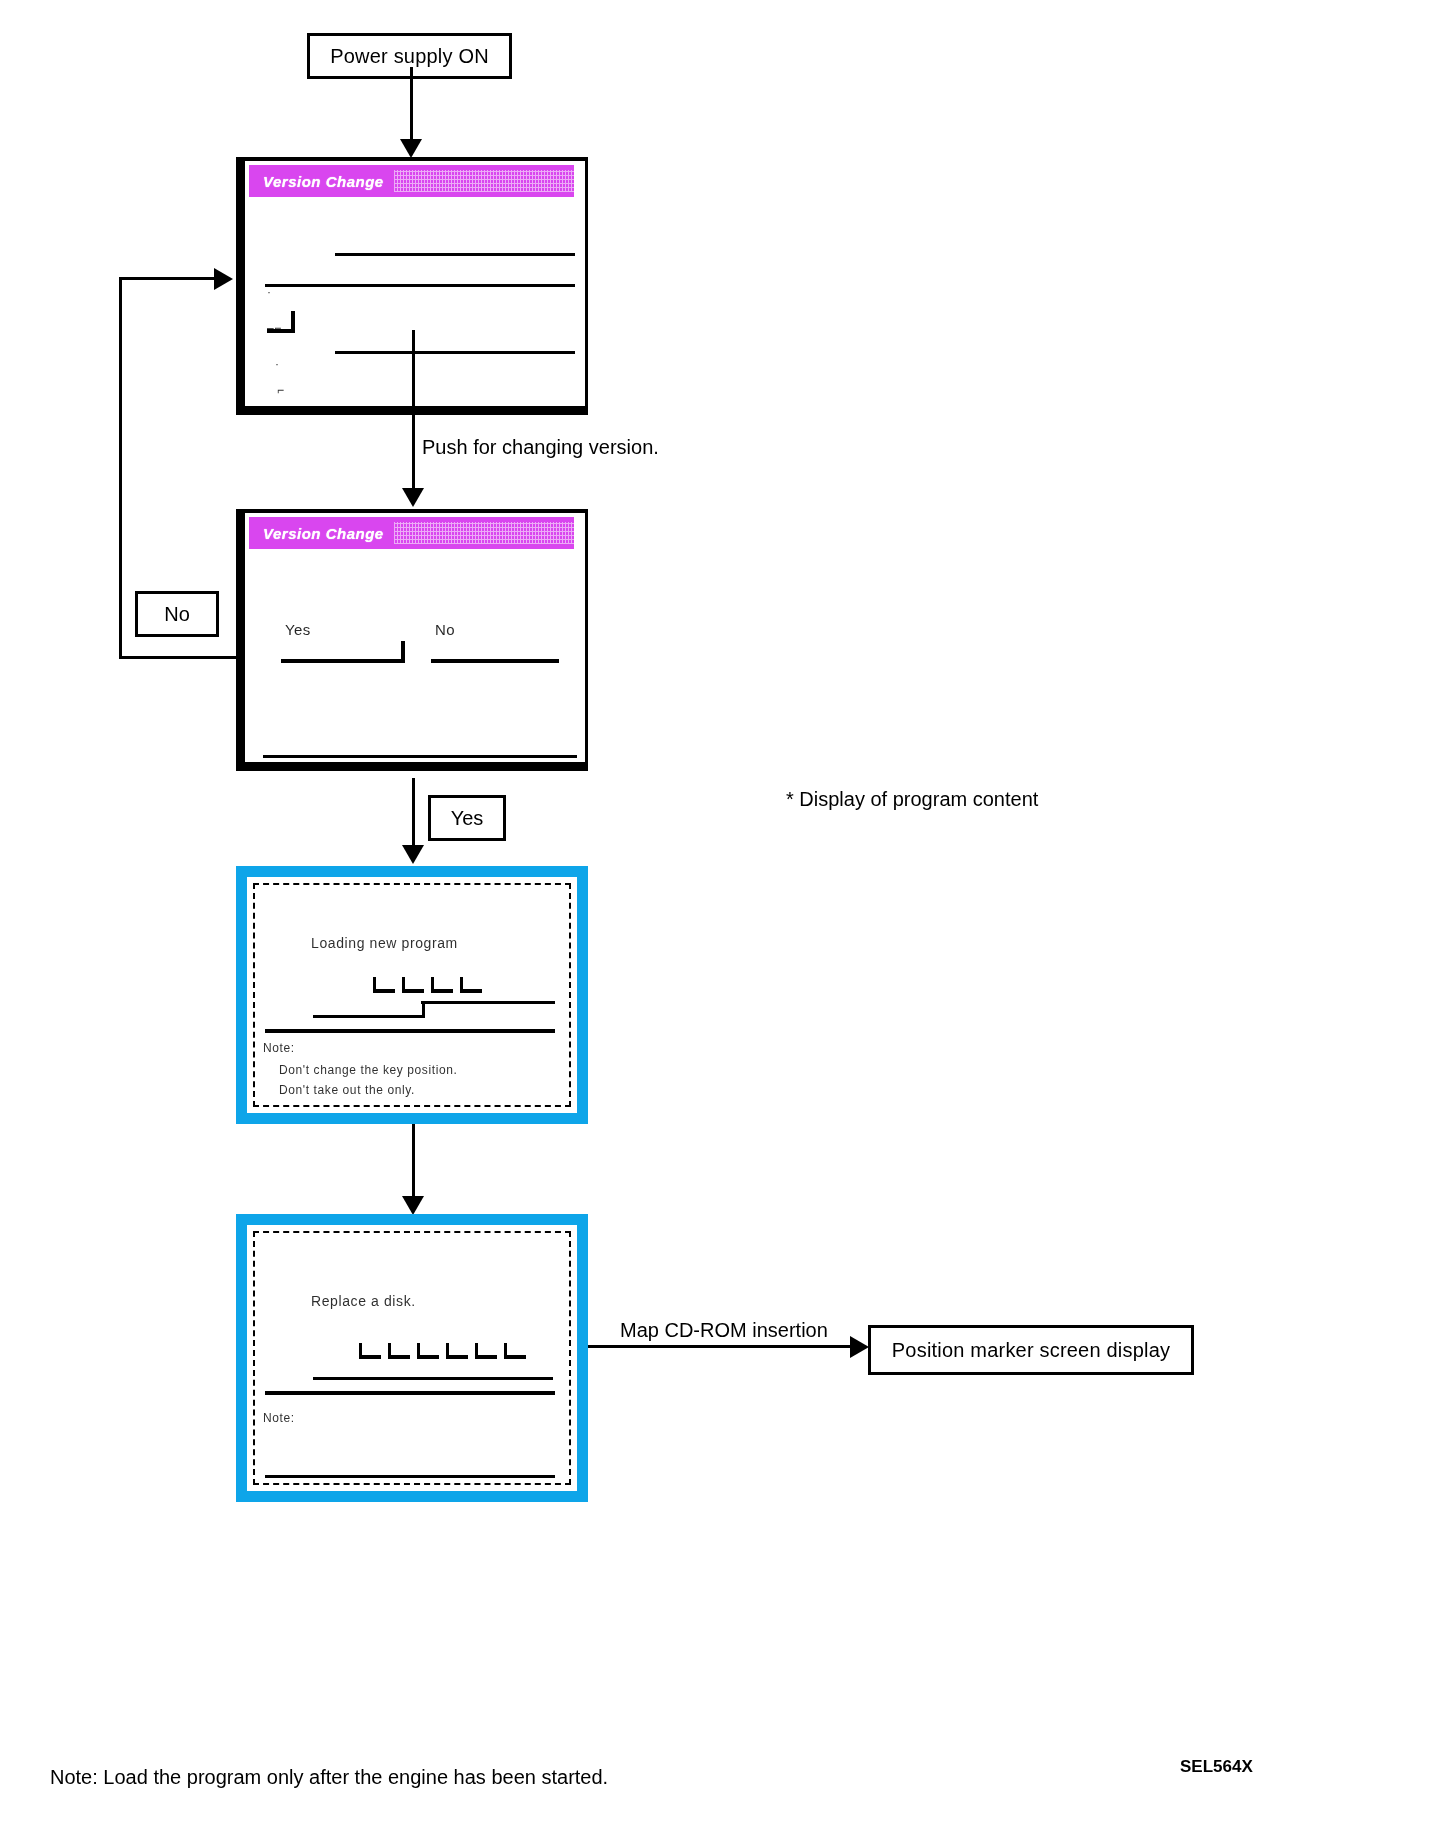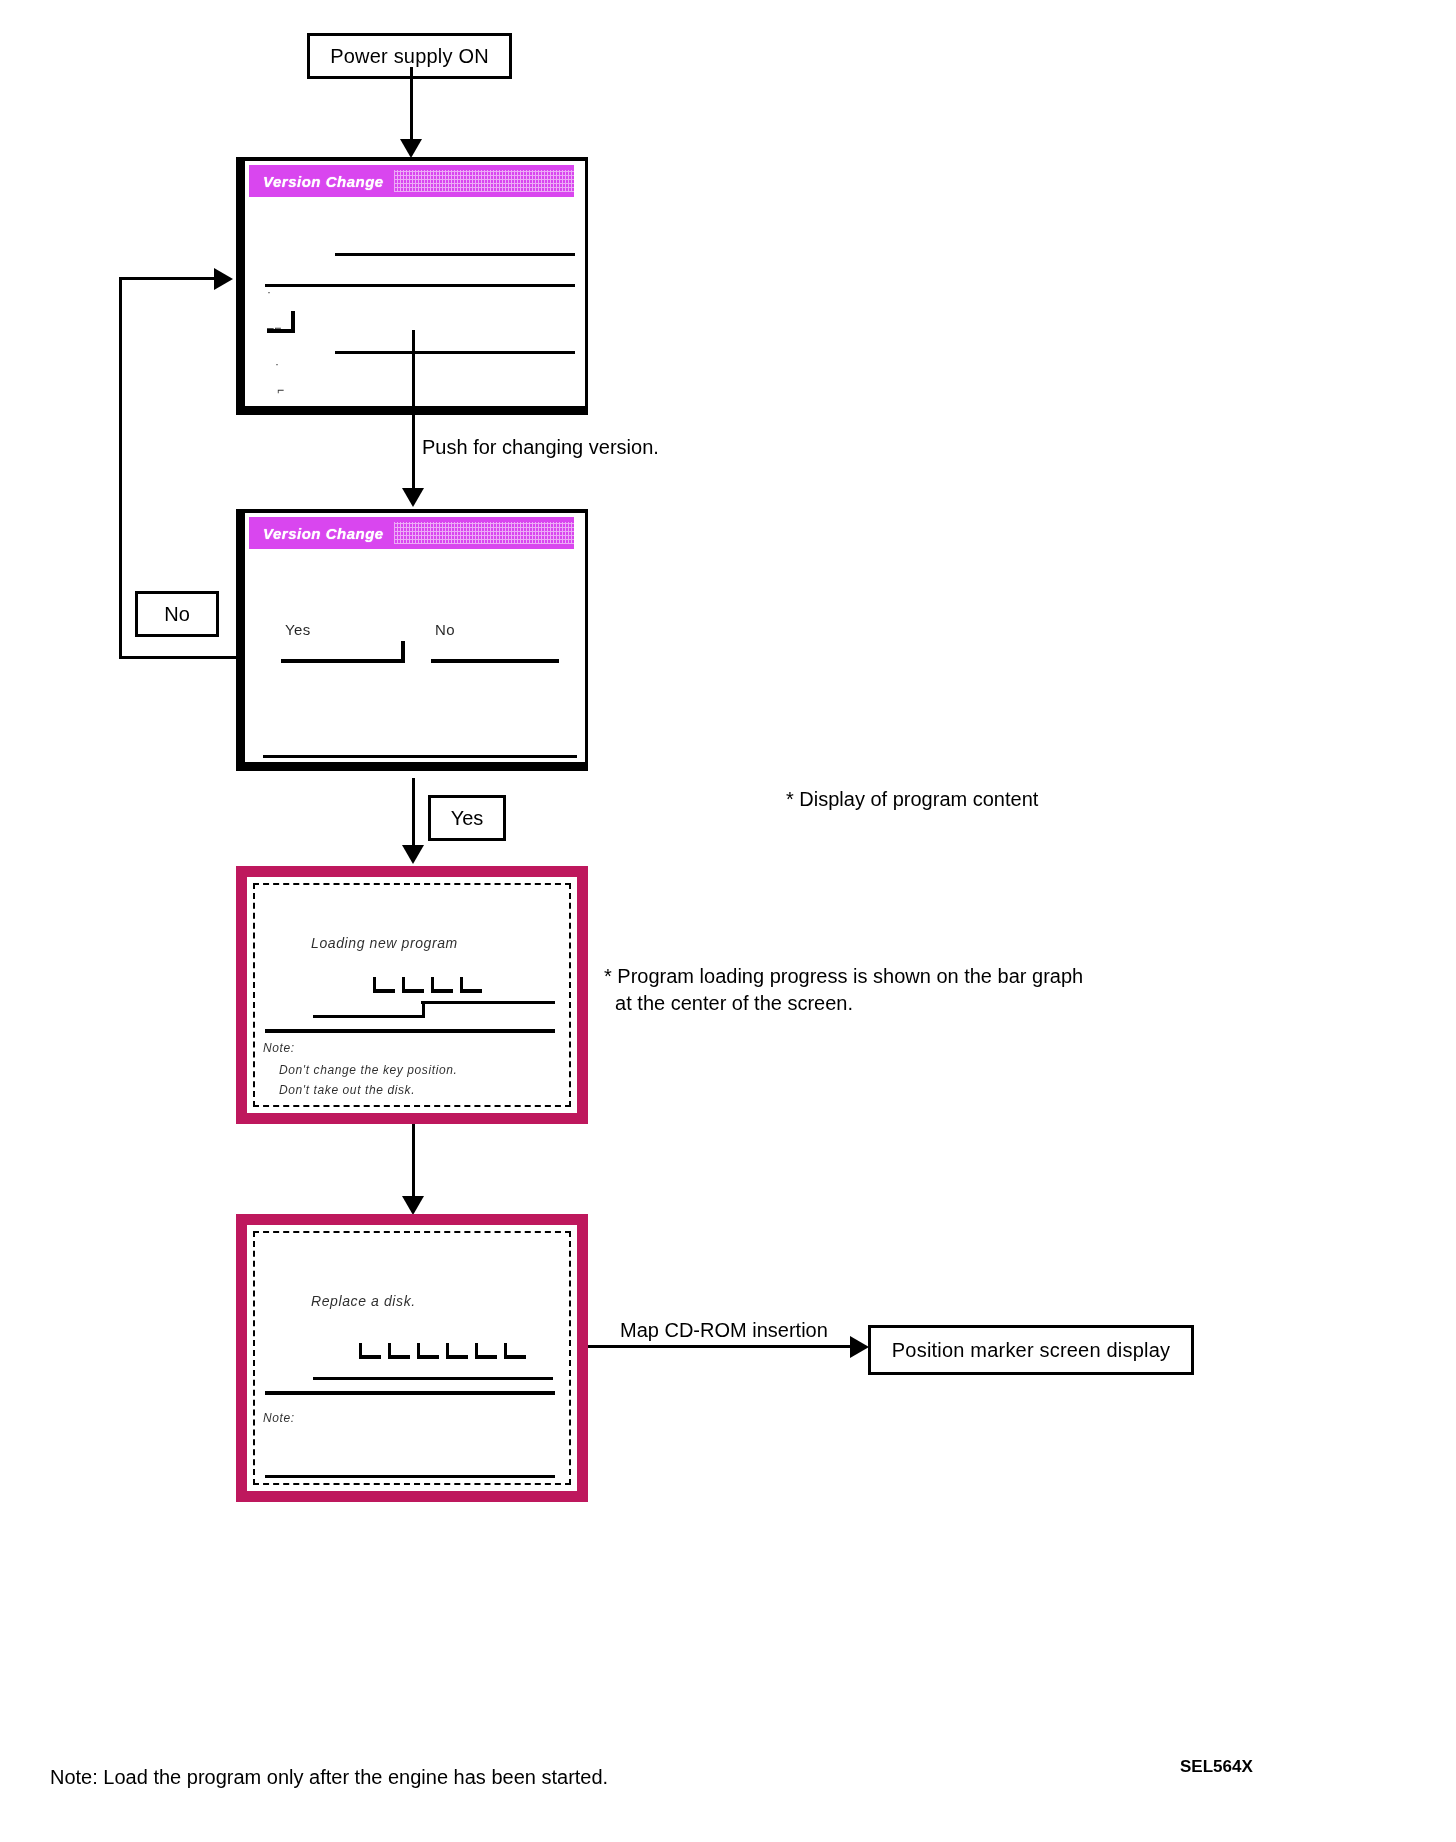--- a/index.html
+++ b/index.html
@@ -78,22 +78,21 @@
   }
   .monitor.dialog::after {
     content: "";
     position: absolute;
     right: 0; top: 0; bottom: 0;
     width: 3px;
     background: #000;
   }
   
   .monitor.framed {
-    border: 11px solid #be185d;
-    font-style: italic;
+    border: 11px solid #0ea5e9;
   }
   .inner-dash {
     position: absolute;
     left: 6px; top: 6px; right: 6px; bottom: 6px;
     border: 2px dashed #000;
     pointer-events: none;
   }
 
   
   .titlebar {
@@ -265,25 +264,23 @@
       <div class="barseg" style="left:87px; top:0px; width:22px; height:16px;"></div>
     </div>
 
     <div class="hrule" style="left:174px; top:124px; width:134px; height:3px;"></div>
     <div class="hrule" style="left:66px; top:138px; width:112px; height:3px;"></div>
     <div class="vline" style="left:175px; top:124px; height:16px;"></div>
     <div class="hrule" style="left:18px; top:152px; width:290px; height:4px;"></div>
 
     <div class="scr-text tiny" style="left:16px; top:164px;">Note:</div>
     <div class="scr-text tiny" style="left:32px; top:186px;">Don't change the key position.</div>
-    <div class="scr-text tiny" style="left:32px; top:206px;">Don't take out the disk.</div>
-  </div>
-
-  <div class="note" style="left:604px; top:963px;">* Program loading progress is shown on the bar graph
-  at the center of the screen.</div>
+    <div class="scr-text tiny" style="left:32px; top:206px;">Don't take out the only.</div>
+  </div>
+
 
   <div class="vline" style="left:412px; top:1124px; height:78px;"></div>
   <div class="arrow-down" style="left:402px; top:1196px;"></div>
 
   <div class="monitor framed" style="left:236px; top:1214px; width:352px; height:288px;">
     <div class="inner-dash"></div>
 
     <div class="scr-text" style="left:64px; top:68px;">Replace a disk.</div>
 
     <div class="bargraph" style="left:112px; top:118px; width:200px; height:26px;">

